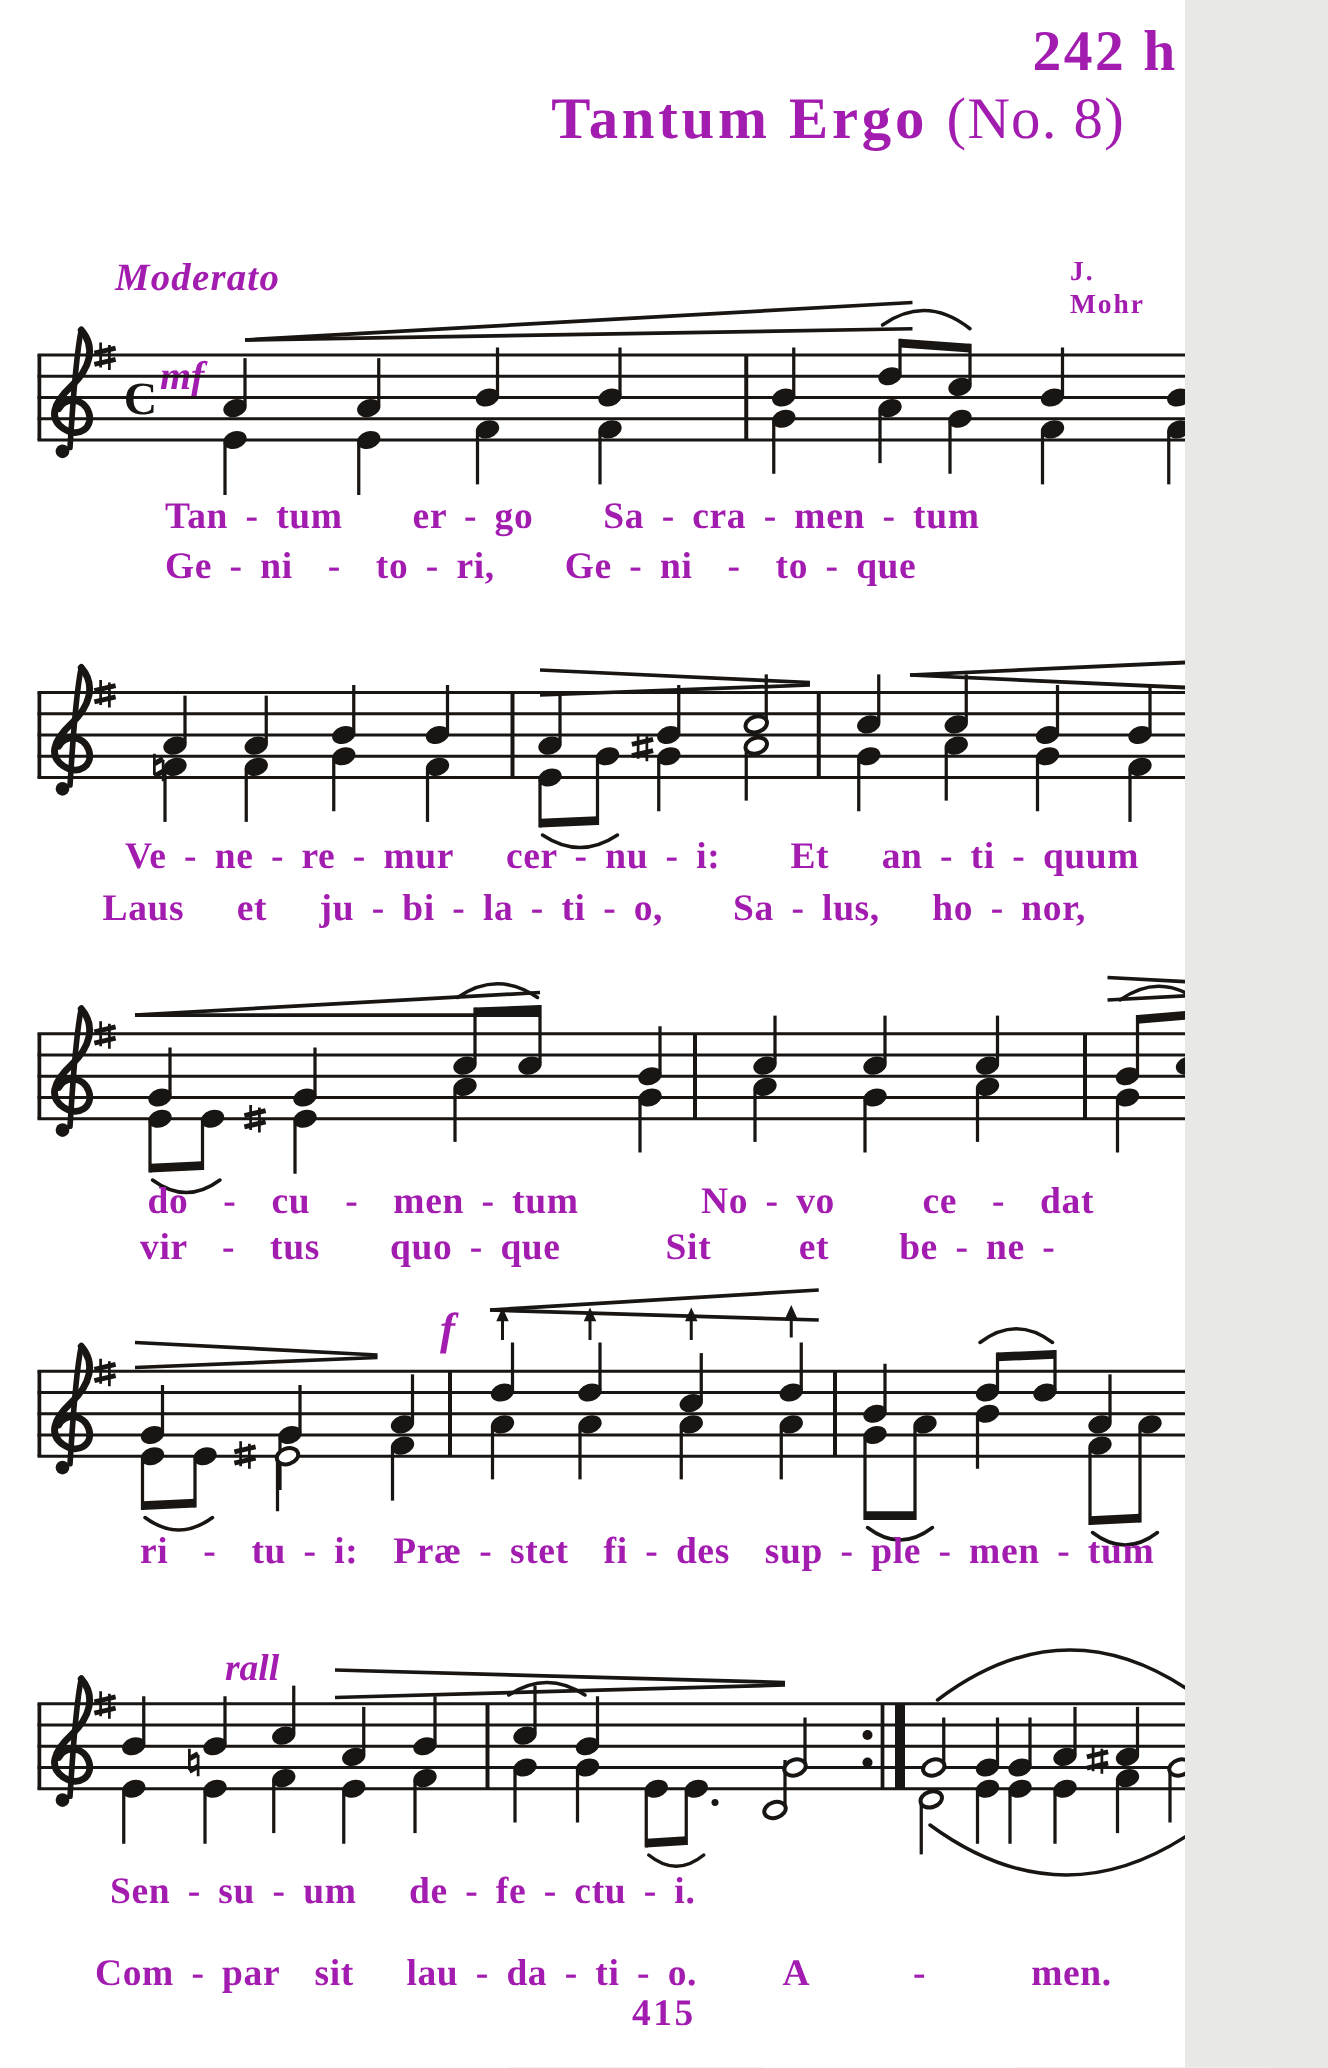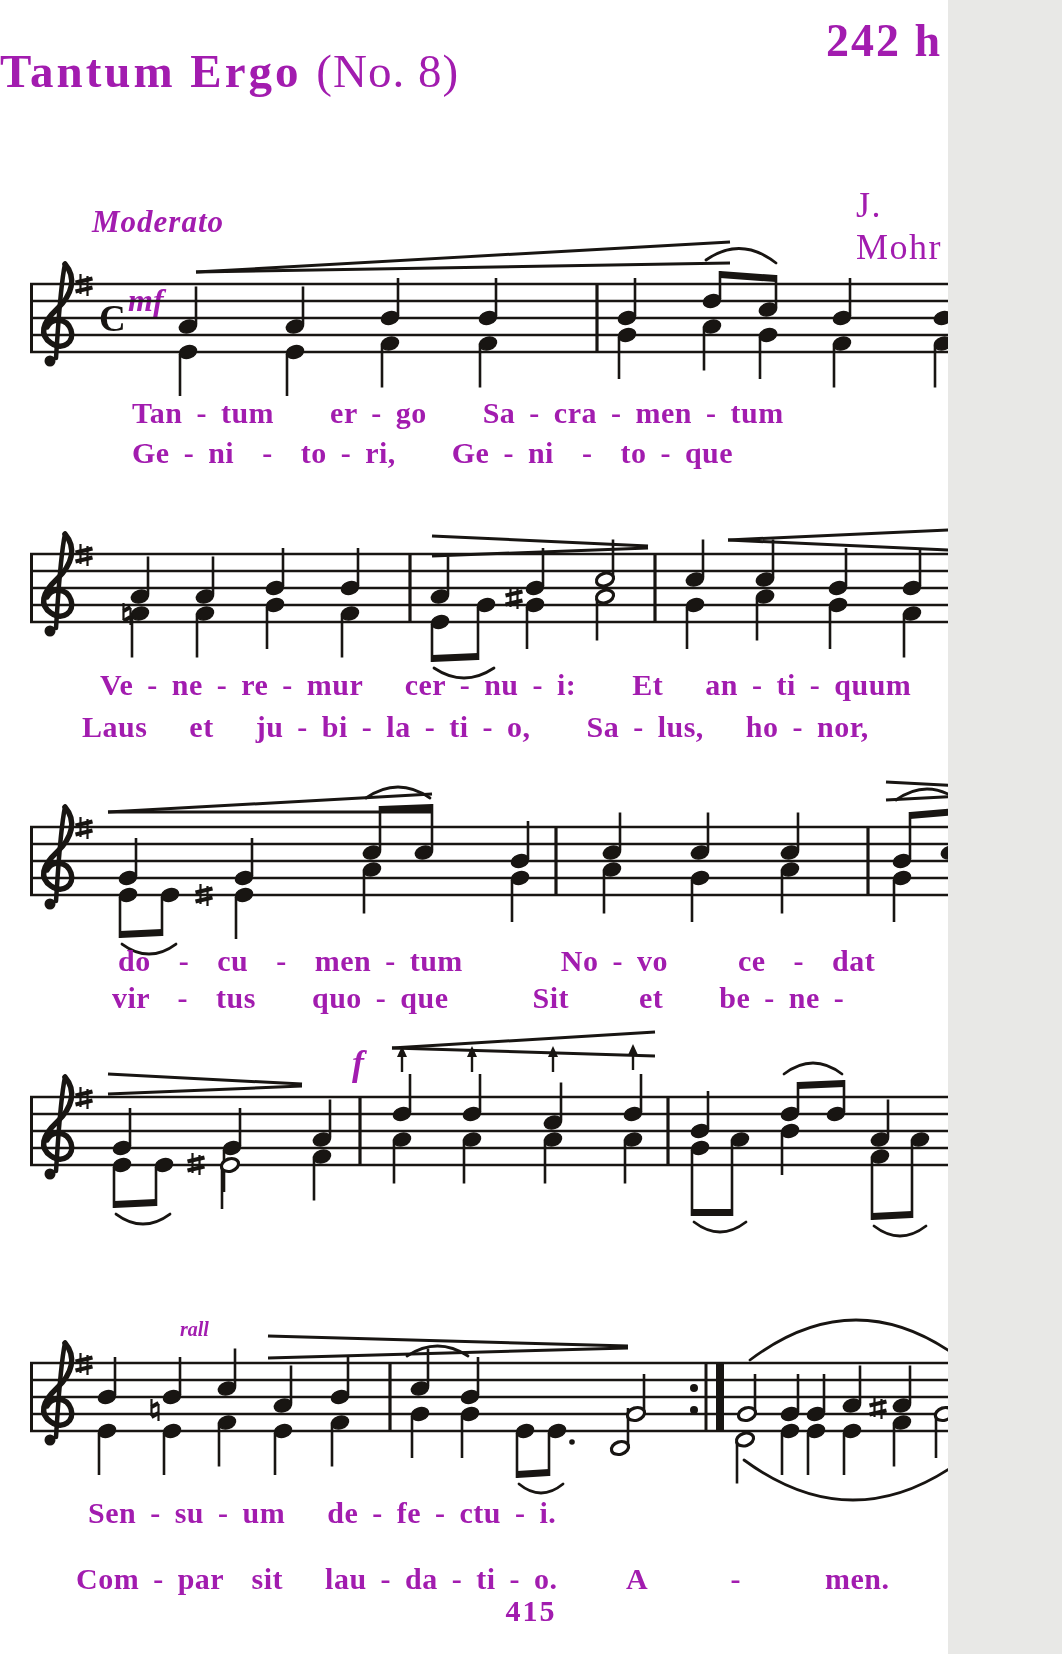--- a/index.html
+++ b/index.html
@@ -5,38 +5,38 @@
   html,body{margin:0;padding:0;background:#e8e8e6;}
   .sheet{
     position:relative;width:948px;height:1654px;background:#ffffff;
     font-family:"Liberation Serif", serif; color:#a21caf; overflow:hidden;
   }
   .catalog{
     position:absolute; top:14px; left:826px; width:220px;
     font-size:46px; font-weight:700; letter-spacing:2px;
   }
   .title{
-    position:absolute; top:44px; left:0; width:900px; text-align:left;
+    position:absolute; top:68px; left:0; width:900px; text-align:right;
     font-size:47px; font-weight:700; letter-spacing:3px; white-space:pre;
   }
   .title .title-suffix{font-weight:400; letter-spacing:1px;}
   .tempo{
     position:absolute; top:204px; left:92px;
     font-size:31px; font-style:italic; font-weight:700; letter-spacing:1px;
   }
   .composer{
-    position:absolute; top:184px; left:856px;
-    font-size:36px; font-weight:400; letter-spacing:1.5px; word-spacing:10px;
+    position:absolute; top:204px; left:856px;
+    font-size:22px; font-weight:700; letter-spacing:1.5px; word-spacing:10px;
   }
   .dyn{
     position:absolute; font-size:32px; font-style:italic; font-weight:700;
   }
   .dyn-mf{top:244px; left:128px;margin-top:38px;}
   .dyn-f{top:1042px; left:352px; font-size:36px;}
-  .dyn-rall{top:1318px; left:180px; font-size:20px;}
+  .dyn-rall{top:1318px; left:180px; font-size:30px;}
   .lyr{
     position:absolute; font-size:30px; font-weight:700; white-space:pre;
     letter-spacing:0.5px; word-spacing:6px;
   }
   .pageno{
     position:absolute; top:1594px; left:0; width:1062px; text-align:center;
     font-size:30px; font-weight:700; letter-spacing:2px;
   }
   svg.notation{position:absolute; left:0; top:0;}
 </style>
@@ -474,19 +474,20 @@
 
   <div class="lyr" style="left:132px; top:396px;">Tan - tum    er - go    Sa - cra - men - tum</div>
   <div class="lyr" style="left:132px; top:436px;">Ge - ni  -  to - ri,    Ge - ni  -  to - que</div>
 
   <div class="lyr" style="left:100px; top:668px;">Ve - ne - re - mur   cer - nu - i:    Et   an - ti - quum</div>
   <div class="lyr" style="left:82px;  top:710px;">Laus   et   ju - bi - la - ti - o,    Sa - lus,   ho - nor,</div>
 
   <div class="lyr" style="left:118px; top:944px;">do  -  cu  -  men - tum       No - vo     ce  -  dat</div>
   <div class="lyr" style="left:112px; top:981px;">vir  -  tus    quo - que      Sit     et    be - ne -</div>
 
+  <div class="lyr" style="left:112px; top:1224px;">ri  -  tu - i:  Præ - stet  fi - des  sup - ple - men - tum</div>
 
   <div class="lyr" style="left:88px; top:1496px;">Sen - su - um   de - fe - ctu - i.</div>
   <div class="lyr" style="left:76px; top:1534px;margin-top:28px;">Com - par  sit   lau - da - ti - o.     A      -      men.</div>
 
   <div class="pageno">415</div>
 
 </div>
 
 </body></html>

